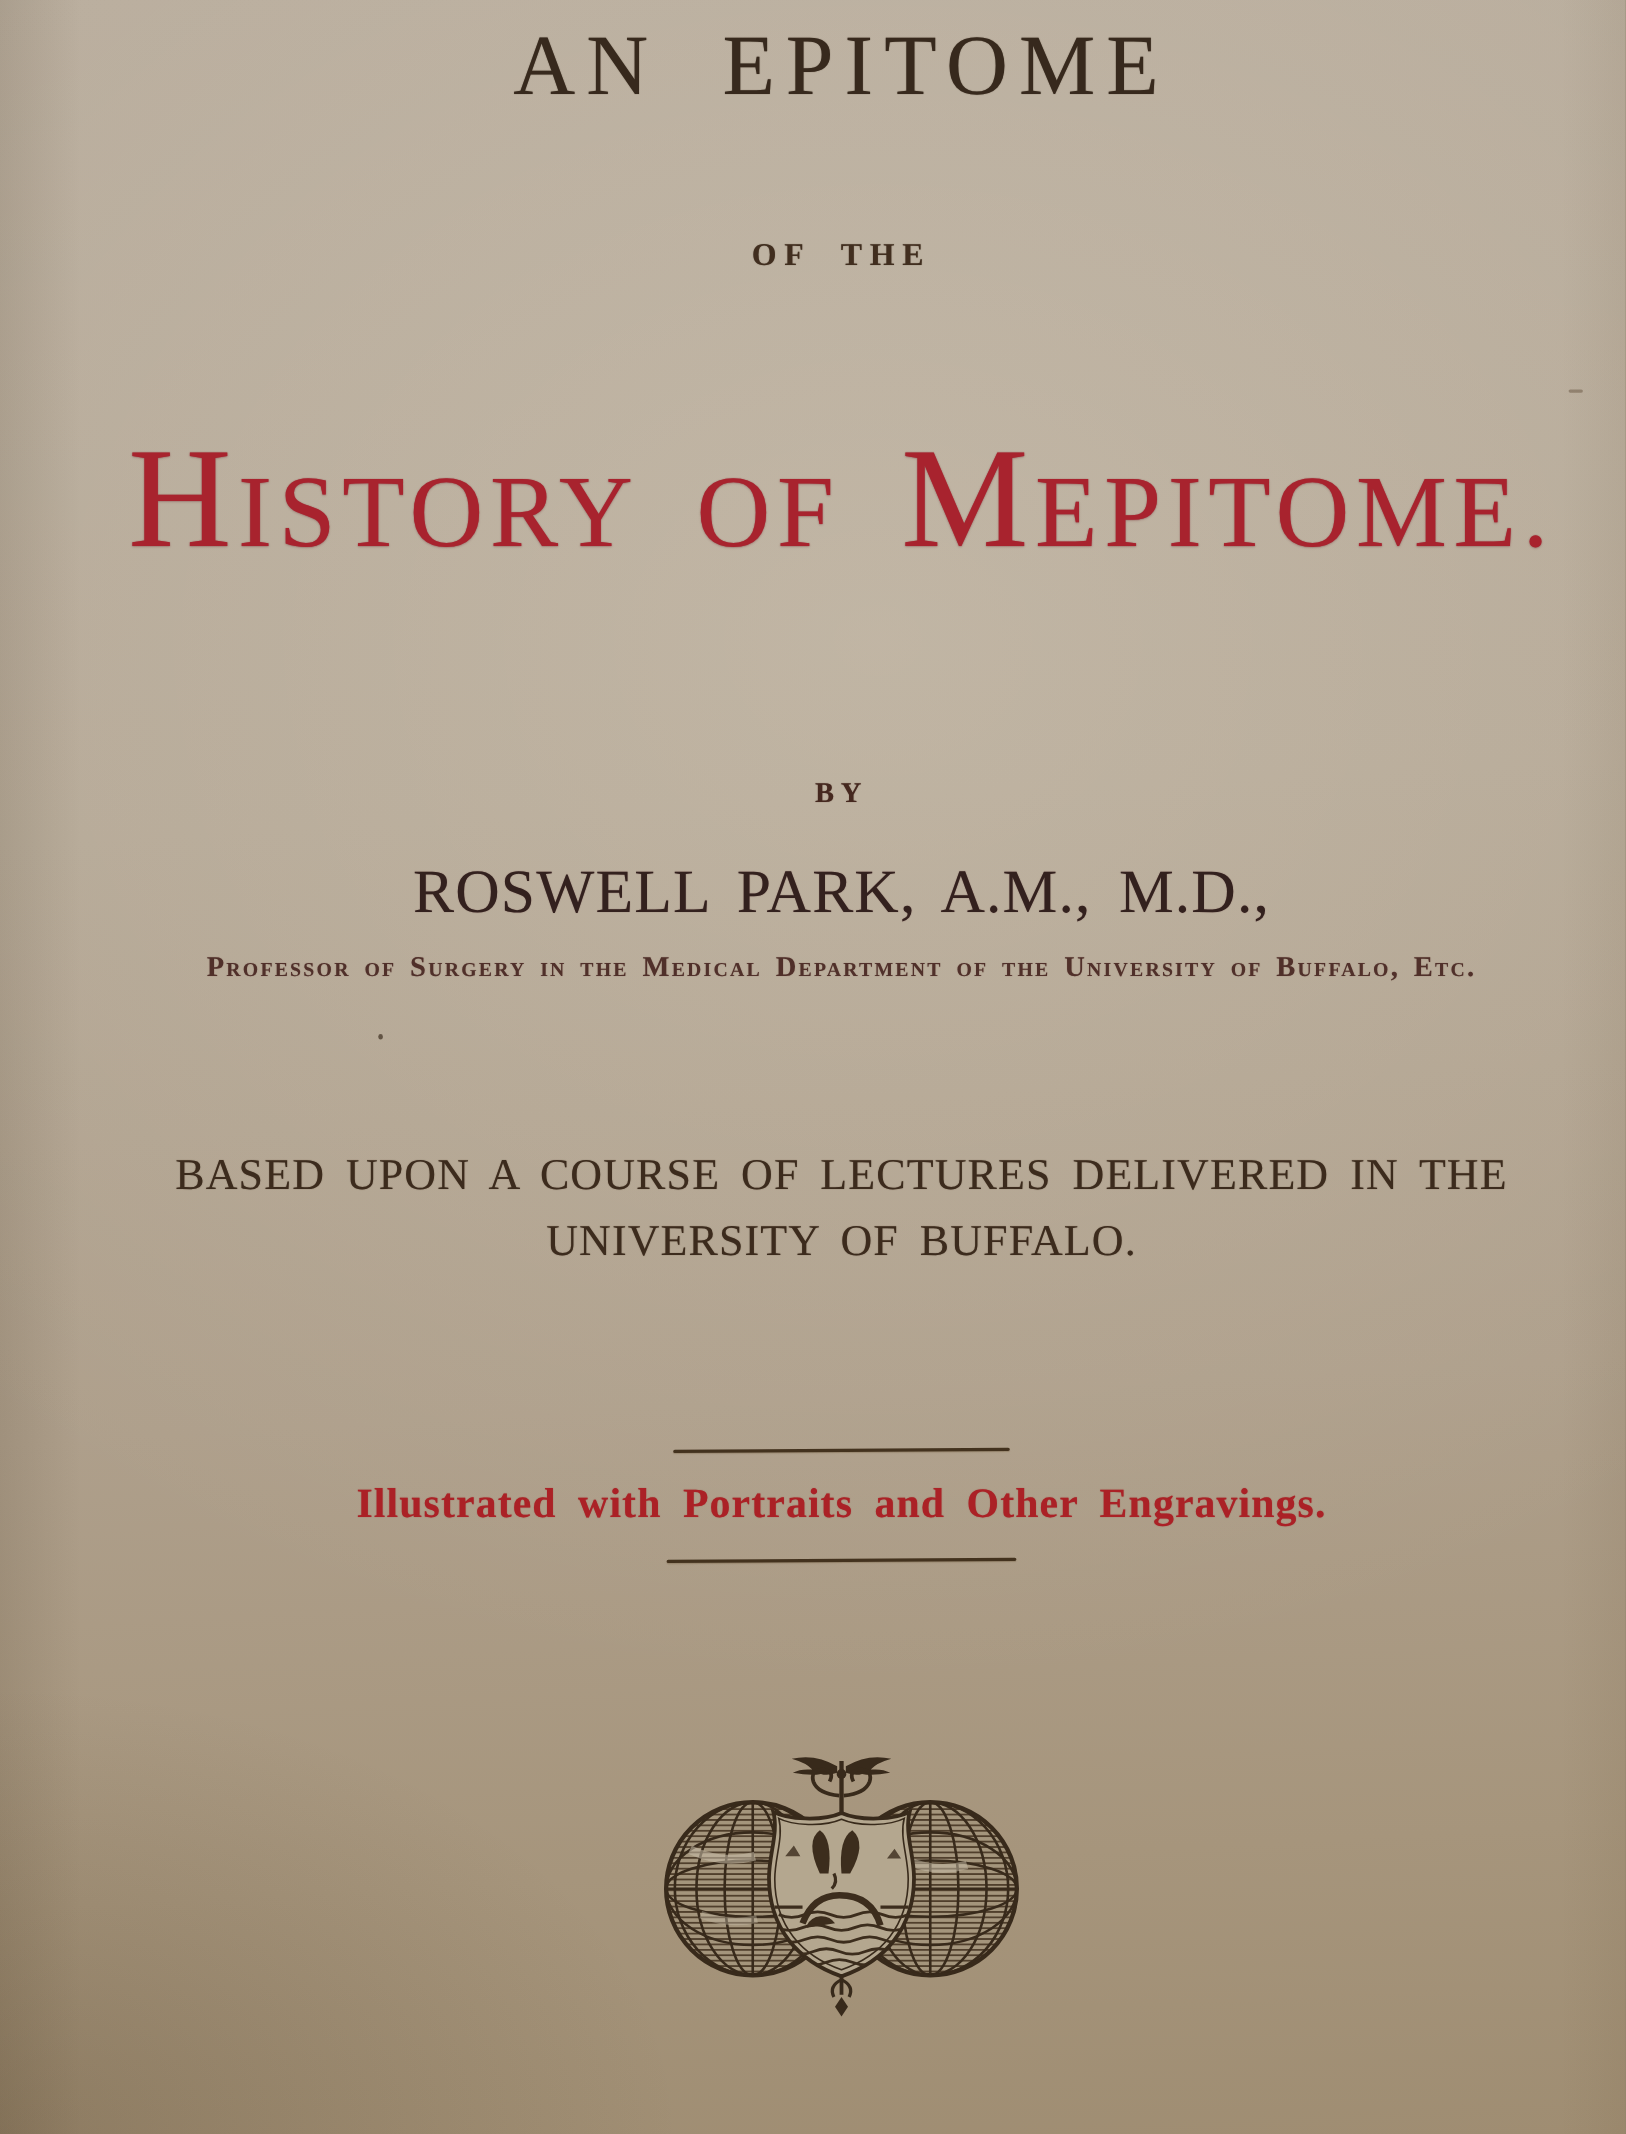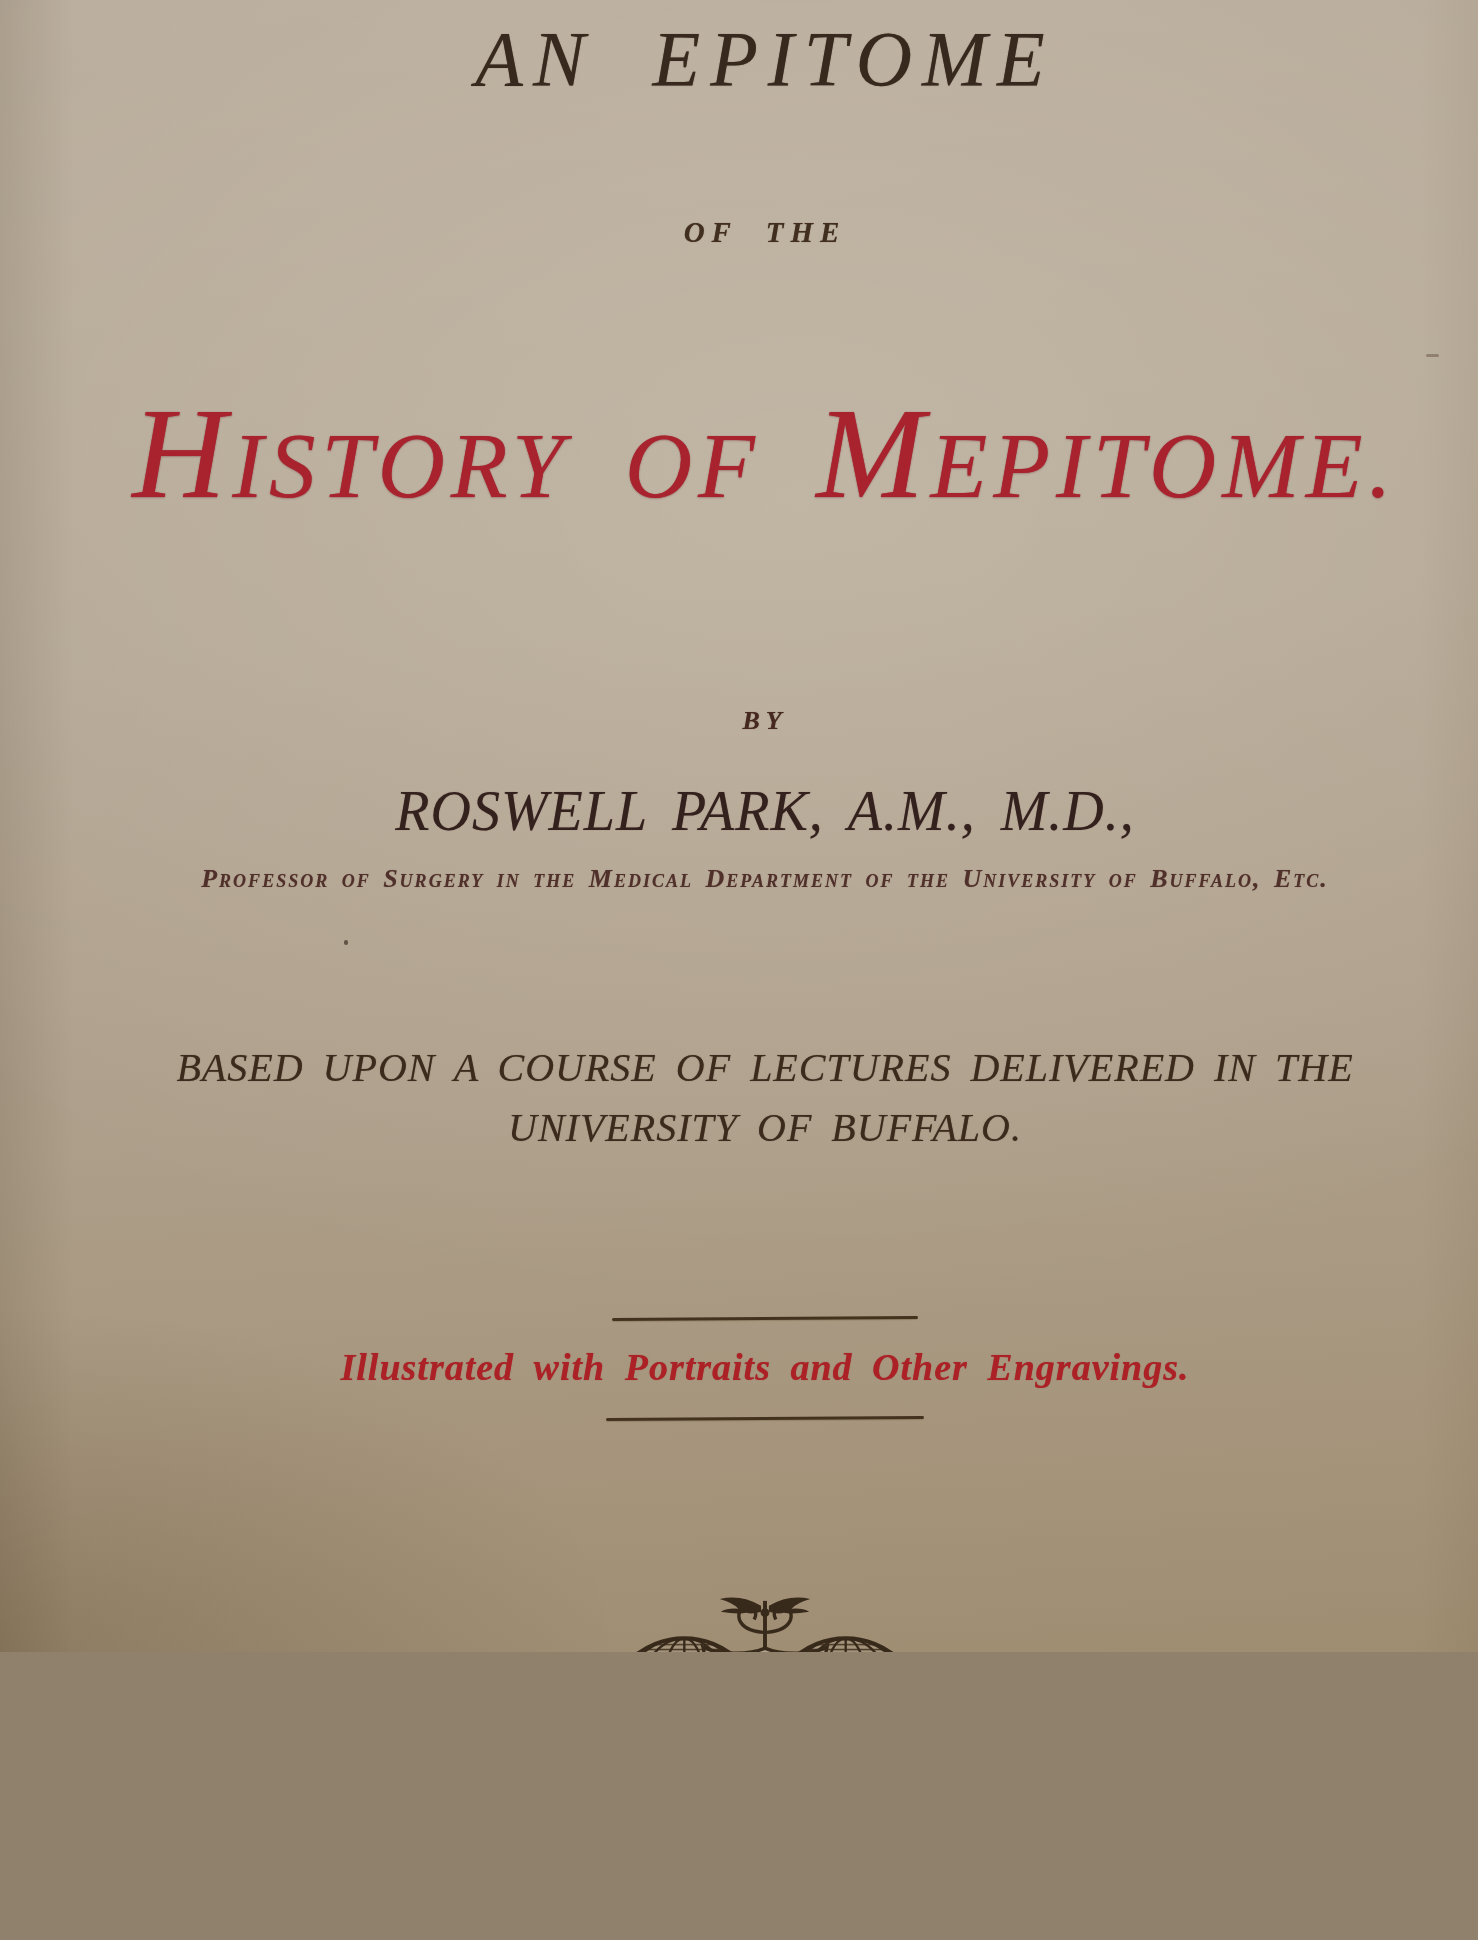--- a/index.html
+++ b/index.html
@@ -2,27 +2,26 @@
 <html><head>
 <meta charset="utf-8">
 <style>
   html,body{margin:0;padding:0;}
   body{
     width:1478px;height:1940px;overflow:hidden;
     font-family:"Liberation Serif","DejaVu Serif",serif;
     background:#8f816b;
   }
   .page{
-    position:relative;width:1478px;height:1652px;overflow:hidden;
+    position:relative;width:1478px;height:1940px;overflow:hidden;
     background:
       radial-gradient(ellipse 130% 80% at 54% 30%, rgba(255,250,235,0.16), rgba(255,250,235,0) 62%),
       radial-gradient(ellipse 60% 30% at 0% 100%, rgba(60,42,18,0.20), rgba(60,42,18,0) 70%),
       linear-gradient(90deg, rgba(55,40,20,0.12) 0%, rgba(55,40,20,0) 5%, rgba(55,40,20,0) 96%, rgba(90,70,40,0.08) 100%),
       linear-gradient(177deg, #b9ad9d 0%, #b4a795 38%, #ae9f8b 65%, #a6957c 86%, #9f8d72 100%);
-    font-style: italic;
   }
   
   .content{position:absolute;top:0;left:26px;width:1478px;height:1940px;}
   .line{position:absolute;left:0;width:100%;text-align:center;line-height:1;white-space:nowrap;}
 
   .pretitle{
     top:20px;font-size:78px;letter-spacing:10px;word-spacing:28px;
     color:#37291d;text-shadow:0 0 1px rgba(45,32,18,0.55);
   }
   .section-label{

